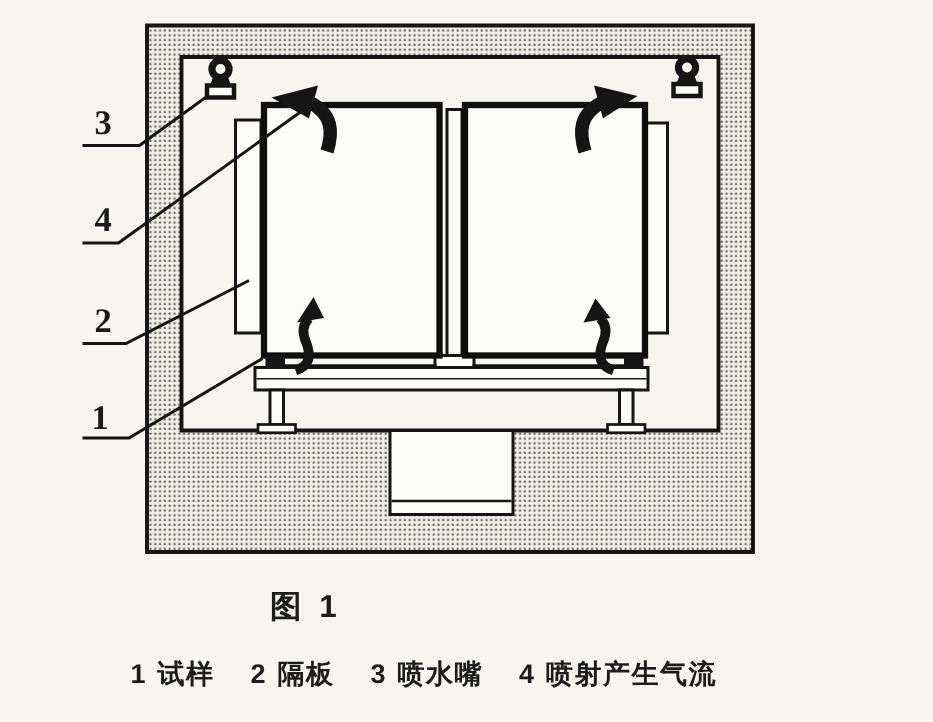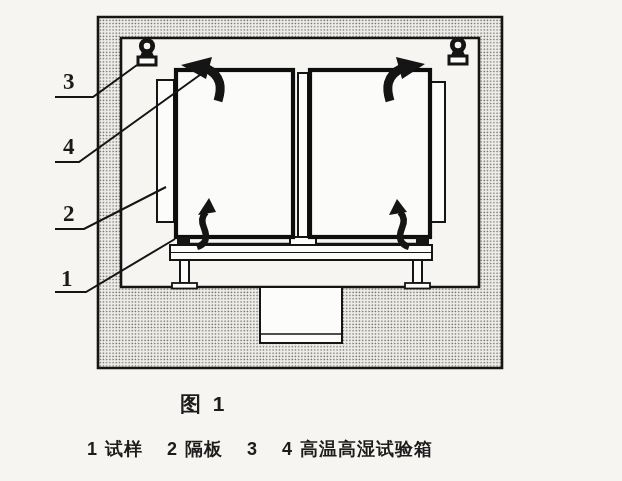--- a/index.html
+++ b/index.html
@@ -130,20 +130,21 @@
     <span class="legend-item">
       <span>1</span>
       <span>试样</span>
     </span>
     <span class="legend-item">
       <span>2</span>
       <span>隔板</span>
     </span>
     <span class="legend-item">
       <span>3</span>
+      <span>喷水嘴</span>
     </span>
     <span class="legend-item">
       <span>4</span>
-      <span>高温高湿试验箱</span>
+      <span>喷射产生气流</span>
     </span>
   </div>
 
 </div>
 
 </body></html>

